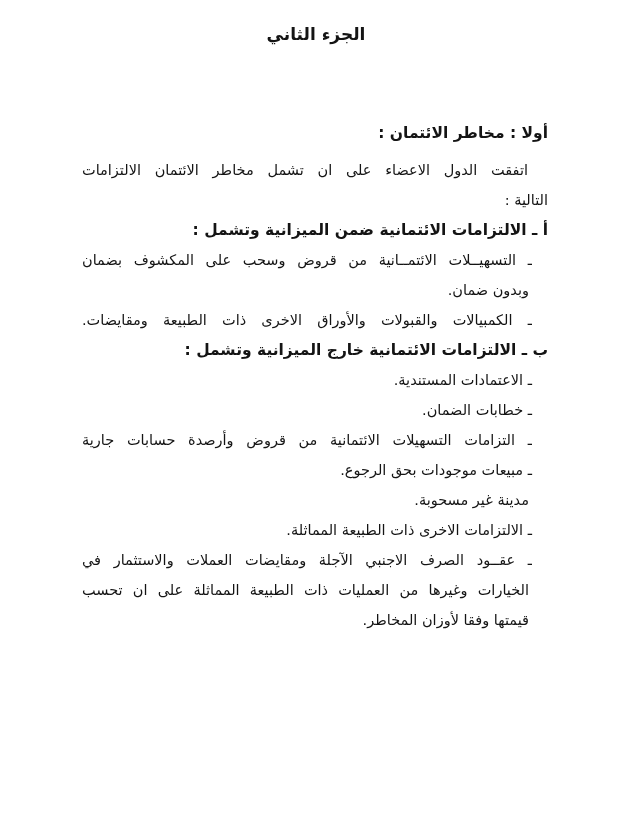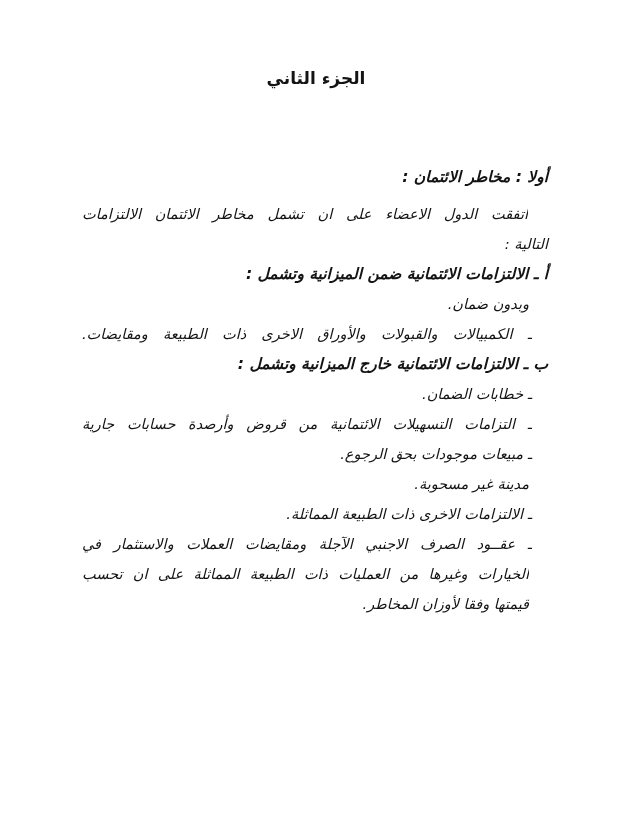--- a/index.html
+++ b/index.html
@@ -8,21 +8,20 @@
     background: #ffffff;
     font-family: "DejaVu Sans", sans-serif;
     color: #141414;
   }
   .page {
     position: relative;
     width: 632px; height: 708px;
     background: #ffffff;
     direction: rtl;
     overflow: hidden;
-    margin-top: 44px;
   }
   .doc-title {
     position: absolute; top: 24px; left: 0; right: 0;
     text-align: center;
     font-size: 17px; font-weight: bold;
     letter-spacing: 0.2px;
   }
   .doc-subtitle {
     position: absolute; top: 60px; left: 0; right: 0;
     text-align: center;
@@ -32,21 +31,20 @@
     position: absolute;
     top: 118px; right: 84px; left: 82px;
     direction: rtl;
   }
   .line {
     height: 30px; line-height: 30px;
     font-size: 14.5px;
     text-align: right;
     white-space: nowrap;
     direction: rtl;
-    font-style: italic;
   }
   .heading {
     font-weight: bold;
     font-size: 15.5px;
     white-space: nowrap;
   }
   .heading-first { margin-bottom: 7px; }
   .justify {
     white-space: normal;
     text-align: justify;
@@ -73,27 +71,29 @@
   <div class="content">
 
     <div class="line heading heading-first">أولا : مخاطر الائتمان :</div>
 
     <div class="line justify indent-para">اتفقت الدول الاعضاء على ان تشمل مخاطر الائتمان الالتزامات</div>
 
     <div class="line">التالية :</div>
 
     <div class="line heading">أ ـ الالتزامات الائتمانية ضمن الميزانية وتشمل :</div>
 
+    <div class="line justify indent-item">ـ التسهيــلات الائتمــانية من قروض وسحب على المكشوف بضمان</div>
 
     <div class="line indent-cont">وبدون ضمان.</div>
 
     <div class="line justify indent-item">ـ الكمبيالات والقبولات والأوراق الاخرى ذات الطبيعة ومقايضات.</div>
 
     <div class="line heading">ب ـ الالتزامات الائتمانية خارج الميزانية وتشمل :</div>
 
+    <div class="line indent-item">ـ الاعتمادات المستندية.</div>
 
     <div class="line indent-item">ـ خطابات الضمان.</div>
 
     <div class="line justify indent-item">ـ التزامات التسهيلات الائتمانية من قروض وأرصدة حسابات جارية</div>
 
     <div class="line indent-item">ـ مبيعات موجودات بحق الرجوع.</div>
 
     <div class="line indent-cont">مدينة غير مسحوبة.</div>
 
     <div class="line indent-item">ـ الالتزامات الاخرى ذات الطبيعة المماثلة.</div>

